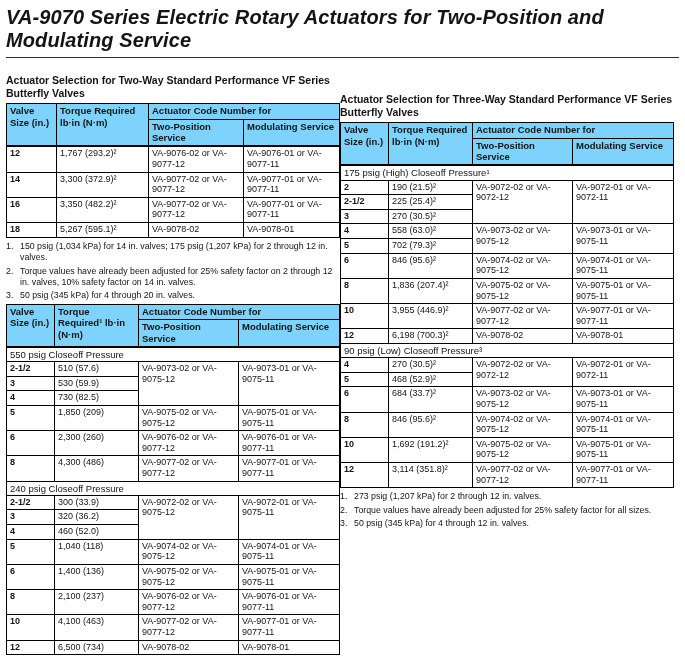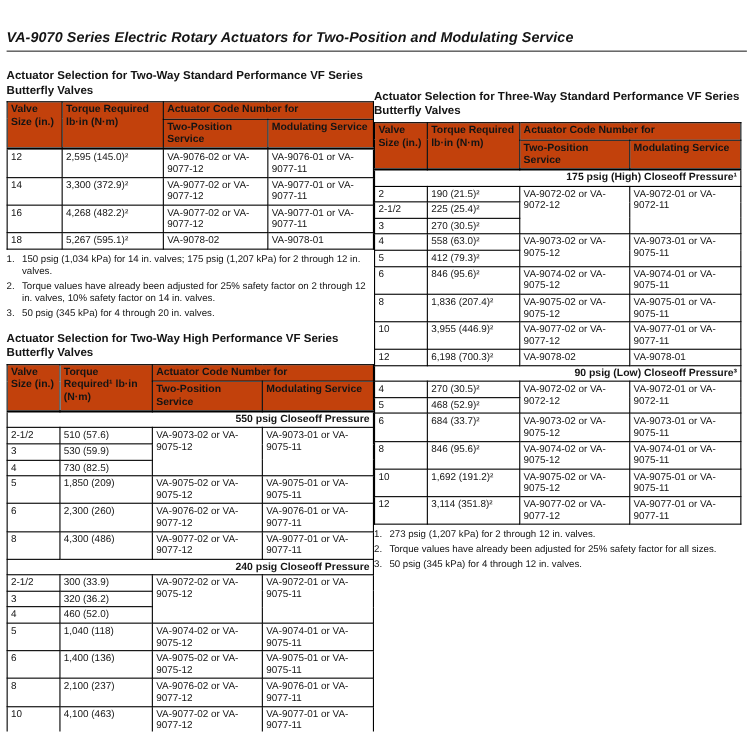--- a/index.html
+++ b/index.html
@@ -3,38 +3,38 @@
 <meta charset="utf-8">
 <style>
   html,body{margin:0;padding:0;background:#fff;}
   body{
     width:685px;height:665px;overflow:hidden;
     font-family:"Liberation Sans",sans-serif;color:#141414;
     -webkit-font-smoothing:antialiased;
   }
   .page{padding:4px 6px 0 6px;}
   .doc-title{
-    font-size:13px;font-weight:bold;font-style:italic;
-    padding:2px 0 5px 0;border-bottom:1.5px solid #2a2a2a;letter-spacing:.1px;margin-top:20px;
+    font-size:20px;font-weight:bold;font-style:italic;
+    padding:2px 0 5px 0;border-bottom:1.5px solid #2a2a2a;letter-spacing:.1px;
   }
   .cols{display:flex;margin-top:16px;}
   .col{width:334px;flex:0 0 334px;}
   .col-right{margin-top:19px;}
   .tbl-heading{font-weight:bold;font-size:10.5px;line-height:1.25;margin:11px 0 3px 0;}
   .col .tbl-heading:first-child{margin-top:0;}
   table{border-collapse:collapse;width:100%;table-layout:fixed;border:1.5px solid #000;}
   th,td{
     border:1px solid #000;font-size:9px;line-height:1.18;
     padding:1px 3px 2px 3px;vertical-align:top;text-align:left;
     overflow:hidden;word-wrap:break-word;
   }
-  thead th{background:#c2410c;font-size:9.5px;font-weight:bold;line-height:1.2;}
+  thead th{background:#7dd3fc;font-size:9.5px;font-weight:bold;line-height:1.2;}
   thead{border-bottom:2px solid #000;}
-  td.valve{font-weight:normal;}
-  td.section{font-weight:bold;font-size:9.5px;padding:1px 3px;text-align:right;}
+  td.valve{font-weight:bold;}
+  td.section{font-weight:normal;font-size:9.5px;padding:1px 3px;}
   
   .t1 .c0{width:50px;} .t1 .c1{width:92px;} .t1 .c2{width:95px;}
   .t2 .c0{width:48px;} .t2 .c1{width:84px;} .t2 .c2{width:100px;}
   .footnotes{margin-top:3px;}
   .footnote{display:flex;font-size:8.8px;line-height:1.3;margin:2px 0;}
   .fn-num{flex:0 0 14px;}
   .fn-text{flex:1;padding-right:2px;}
 </style>
 </head>
 <body>
@@ -58,33 +58,33 @@
               <th colspan="2">Actuator Code Number for</th>
             </tr>
             <tr>
               <th>Two-Position Service</th>
               <th>Modulating Service</th>
             </tr>
           </thead>
           <tbody>
             <tr>
               <td class="valve">12</td>
-              <td>2,595 (145.0)²</td>
+              <td>1,767 (293.2)²</td>
               <td>VA-9076-02 or VA-9077-12</td>
               <td>VA-9076-01 or VA-9077-11</td>
             </tr>
             <tr>
               <td class="valve">14</td>
               <td>3,300 (372.9)²</td>
               <td>VA-9077-02 or VA-9077-12</td>
               <td>VA-9077-01 or VA-9077-11</td>
             </tr>
             <tr>
               <td class="valve">16</td>
-              <td>4,268 (482.2)²</td>
+              <td>3,350 (482.2)²</td>
               <td>VA-9077-02 or VA-9077-12</td>
               <td>VA-9077-01 or VA-9077-11</td>
             </tr>
             <tr>
               <td class="valve">18</td>
               <td>5,267 (595.1)²</td>
               <td>VA-9078-02</td>
               <td>VA-9078-01</td>
             </tr>
           </tbody>
@@ -96,21 +96,20 @@
           </div>
           <div class="footnote">
             <span class="fn-num">2.</span>
             <span class="fn-text">Torque values have already been adjusted for 25% safety factor on 2 through 12 in. valves, 10% safety factor on 14 in. valves.</span>
           </div>
           <div class="footnote">
             <span class="fn-num">3.</span>
             <span class="fn-text">50 psig (345 kPa) for 4 through 20 in. valves.</span>
           </div>
         </div>
-        <div class="tbl-heading">Actuator Selection for Two-Way High Performance VF Series Butterfly Valves</div>
         <table class="t2">
           <colgroup>
             <col class="c0">
             <col class="c1">
             <col class="c2">
             <col class="c3">
           </colgroup>
           <thead>
             <tr>
               <th rowspan="2">Valve Size (in.)</th>
@@ -247,21 +246,21 @@
               <td>270 (30.5)²</td>
             </tr>
             <tr>
               <td class="valve">4</td>
               <td>558 (63.0)²</td>
               <td rowspan="2">VA-9073-02 or VA-9075-12</td>
               <td rowspan="2">VA-9073-01 or VA-9075-11</td>
             </tr>
             <tr>
               <td class="valve">5</td>
-              <td>412 (79.3)²</td>
+              <td>702 (79.3)²</td>
             </tr>
             <tr>
               <td class="valve">6</td>
               <td>846 (95.6)²</td>
               <td>VA-9074-02 or VA-9075-12</td>
               <td>VA-9074-01 or VA-9075-11</td>
             </tr>
             <tr>
               <td class="valve">8</td>
               <td>1,836 (207.4)²</td>

